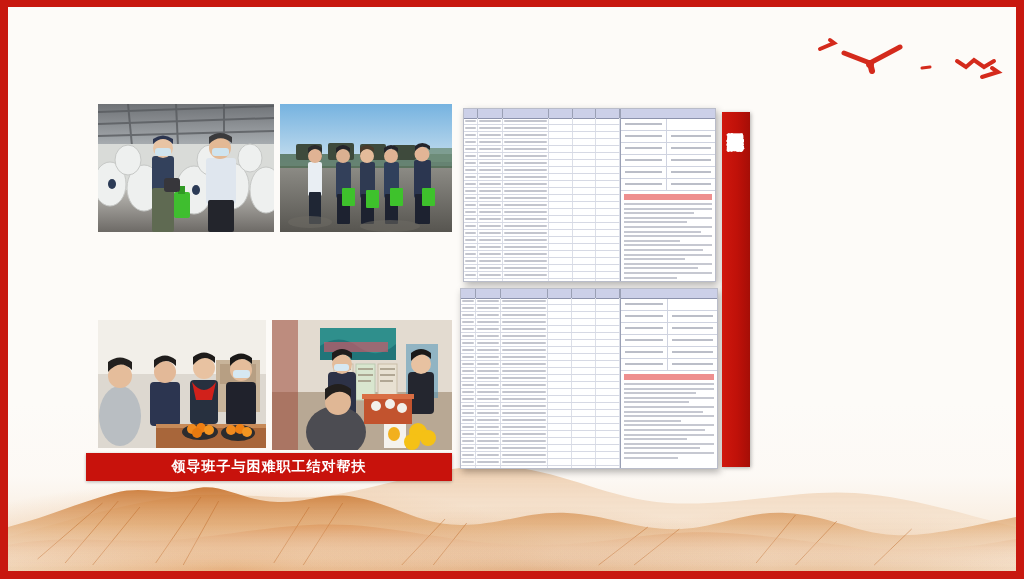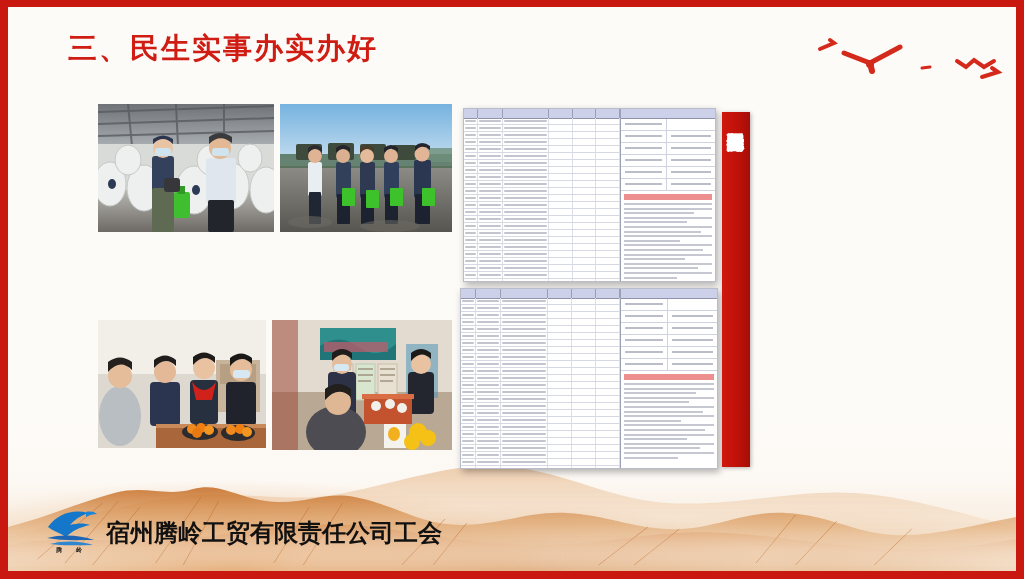--- a/index.html
+++ b/index.html
@@ -190,21 +190,20 @@
             <linearGradient id="gn" x1="0" y1="0" x2="0" y2="1">
               <stop offset="0%" stop-color="#d8884a" stop-opacity=".6"></stop>
               <stop offset="100%" stop-color="#ffffff" stop-opacity="0"></stop>
             </linearGradient>
           </defs>
           <path d="M0,60 L0,34 C60,22 120,34 180,28 C250,21 300,8 370,16 C440,24 480,36 550,34 C620,32 660,18 730,22 C800,26 860,40 930,38 C980,37 1010,30 1024,28 L1024,60 Z" fill="url(#gn)"></path>
         </svg>
       </div>
     </div>
 
-    <div class="title">三、民生实事办实办好</div>
 
     <div class="birds">
       <svg width="206" height="62" viewBox="0 0 206 62">
         <g fill="none" stroke="#d42a1c" stroke-linecap="round">
           <path d="M6,22 L20,16 L16,13" stroke-width="4"></path>
           <path d="M30,26 L56,36 L86,20" stroke-width="5"></path>
           <path d="M56,36 L58,44" stroke-width="6"></path>
           <circle cx="56" cy="37" r="4" fill="#d42a1c" stroke="none"></circle>
           <path d="M108,41 L116,40" stroke-width="3"></path>
           <path d="M143,34 L152,40 L160,33 L170,40 L180,34" stroke-width="4"></path>
@@ -445,20 +444,21 @@
             <ellipse cx="122" cy="114" rx="6" ry="7"></ellipse>
           </g>
         <g fill="#f5c116">
             <circle cx="146" cy="112" r="9"></circle>
             <circle cx="156" cy="118" r="8"></circle>
             <circle cx="140" cy="122" r="8"></circle>
           </g>
       </svg>
     </div>
 
+    <div class="caption cap2">领导班子与困难职工结对帮扶</div>
 
     <div class="sheet sh1">
       <div class="sheet-inner">
         <div class="sheet-left">
           <div class="hdr-row">
             <div class="hc" style="width:9%"></div>
               <div class="hc" style="width:16%"></div>
             <div class="hc" style="width:30%"></div>
               <div class="hc" style="width:15%"></div>
             <div class="hc" style="width:15%"></div>
@@ -1309,27 +1309,15 @@
             <div class="nl"></div>
               <div class="nl" style="width:60%"></div>
           </div>
         </div>
       </div>
     </div>
 
     <div class="vband">职工互助保障计划和女职工特殊疾病保障计划</div>
 
 
-    <div class="footer">
-      <div class="logo">
-        <svg width="54" height="44" viewBox="0 0 54 44">
-          <path d="M4,20 C14,6 30,2 44,6 C36,9 30,13 26,18 C34,16 40,16 46,18 C36,20 28,24 22,30 C16,26 9,24 4,20 Z" fill="#1577c9"></path>
-          <path d="M42,5 C47,4 51,5 53,7 C49,7 45,8 42,10 Z" fill="#1b86d8"></path>
-          <path d="M3,31 C18,27 36,28 50,33 C35,33 18,34 3,31 Z" fill="#1e66b3"></path>
-          <path d="M6,37 C20,33 38,34 49,38 C34,38 19,39 6,37 Z" fill="#2f86cf"></path>
-        </svg>
-        <div class="logotx">腾 岭</div>
-      </div>
-      <div class="footer-name">宿州腾岭工贸有限责任公司工会</div>
-    </div>
 
   </div>
 </div>
 
 </body></html>

